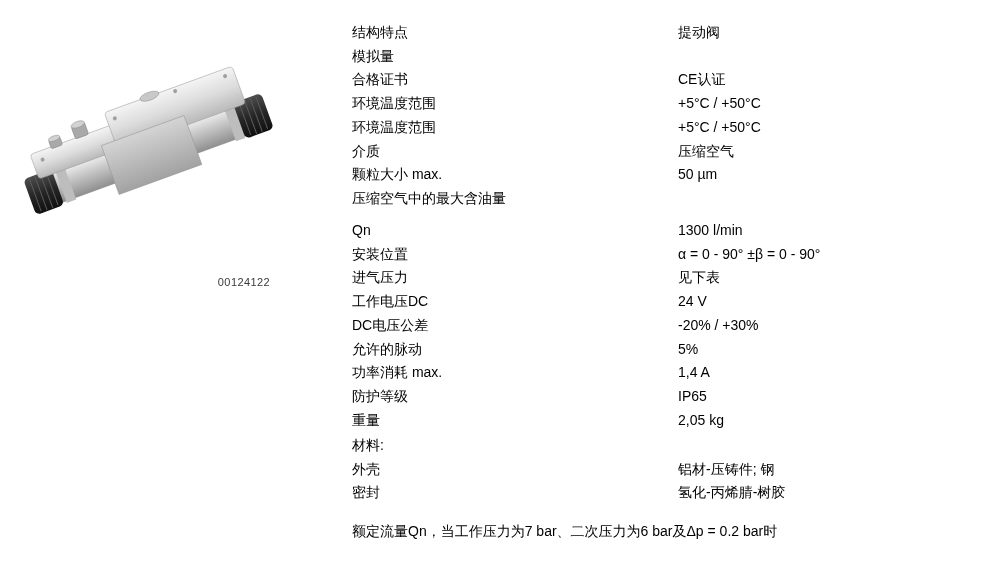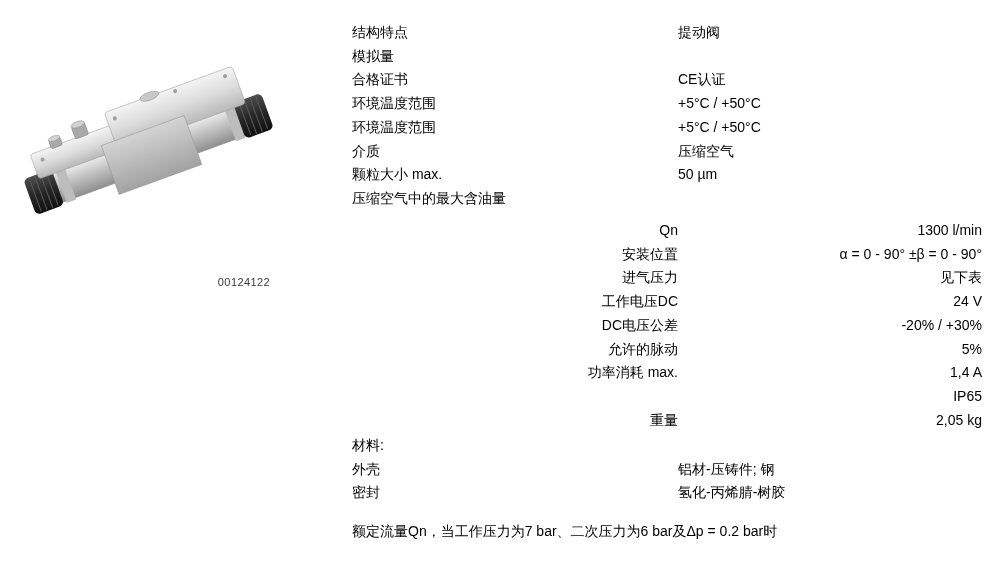--- a/index.html
+++ b/index.html
@@ -31,21 +31,21 @@
   }
   .specs {
     position: absolute;
     left: 352px;
     top: 0;
     width: 630px;
     font-size: 14px;
   }
   .sec { position: absolute; left: 0; width: 630px; }
   .sec-general   { top: 21px; }
-  .sec-operating { top: 219px; text-align: right; }
+  .sec-operating { top: 219px; }
   .sec-materials { top: 434px; }
   .row { display: flex; line-height: 23.7px; white-space: nowrap; }
   .lbl { width: 326px; flex: none; }
   .val { flex: 1; }
   .footnote {
     position: absolute;
     left: 352px;
     top: 520px;
     font-size: 14px;
     line-height: 23.7px;
@@ -186,20 +186,21 @@
         </div>
       <div class="row">
           <span class="lbl">允许的脉动</span>
           <span class="val">5%</span>
         </div>
       <div class="row">
           <span class="lbl">功率消耗 max.</span>
           <span class="val">1,4 A</span>
         </div>
       <div class="row">
+          <span class="lbl">防护等级</span>
           <span class="val">IP65</span>
         </div>
       <div class="row">
           <span class="lbl">重量</span>
           <span class="val">2,05 kg</span>
         </div>
     </div>
 
     <div class="sec sec-materials">
       <div class="row">

